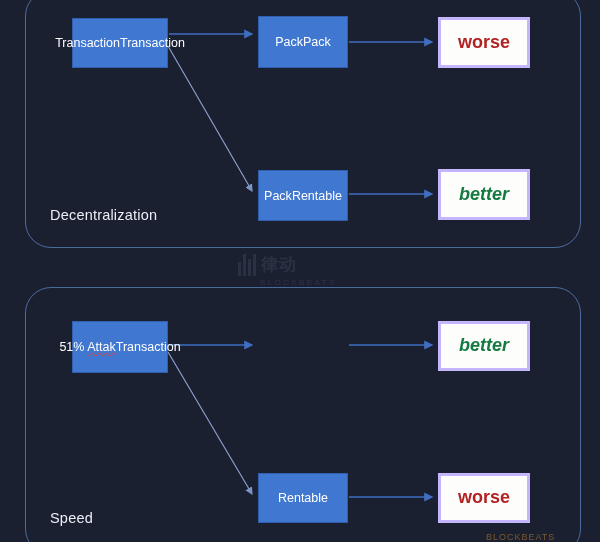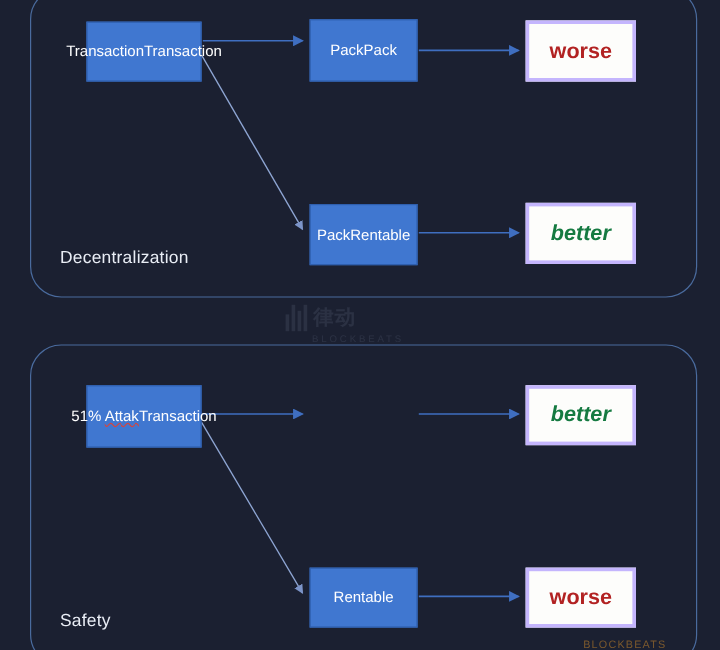--- a/index.html
+++ b/index.html
@@ -164,21 +164,21 @@
 </style>
 </head>
 <body>
 
 <div id="canvas">
 
   <div class="group" id="group-decentralization"></div>
   <div class="group" id="group-safety"></div>
 
   <div class="group-label" id="label-decentralization">Decentralization</div>
-  <div class="group-label" id="label-safety">Safety</div>
+  <div class="group-label" id="label-safety">Speed</div>
 
   <div id="watermark">
     <div class="wm-top">
       <span class="wm-bars">
         <i></i>
           <i></i>
           <i></i>
           <i></i>
       </span>
       <span class="wm-cn">律动</span>

